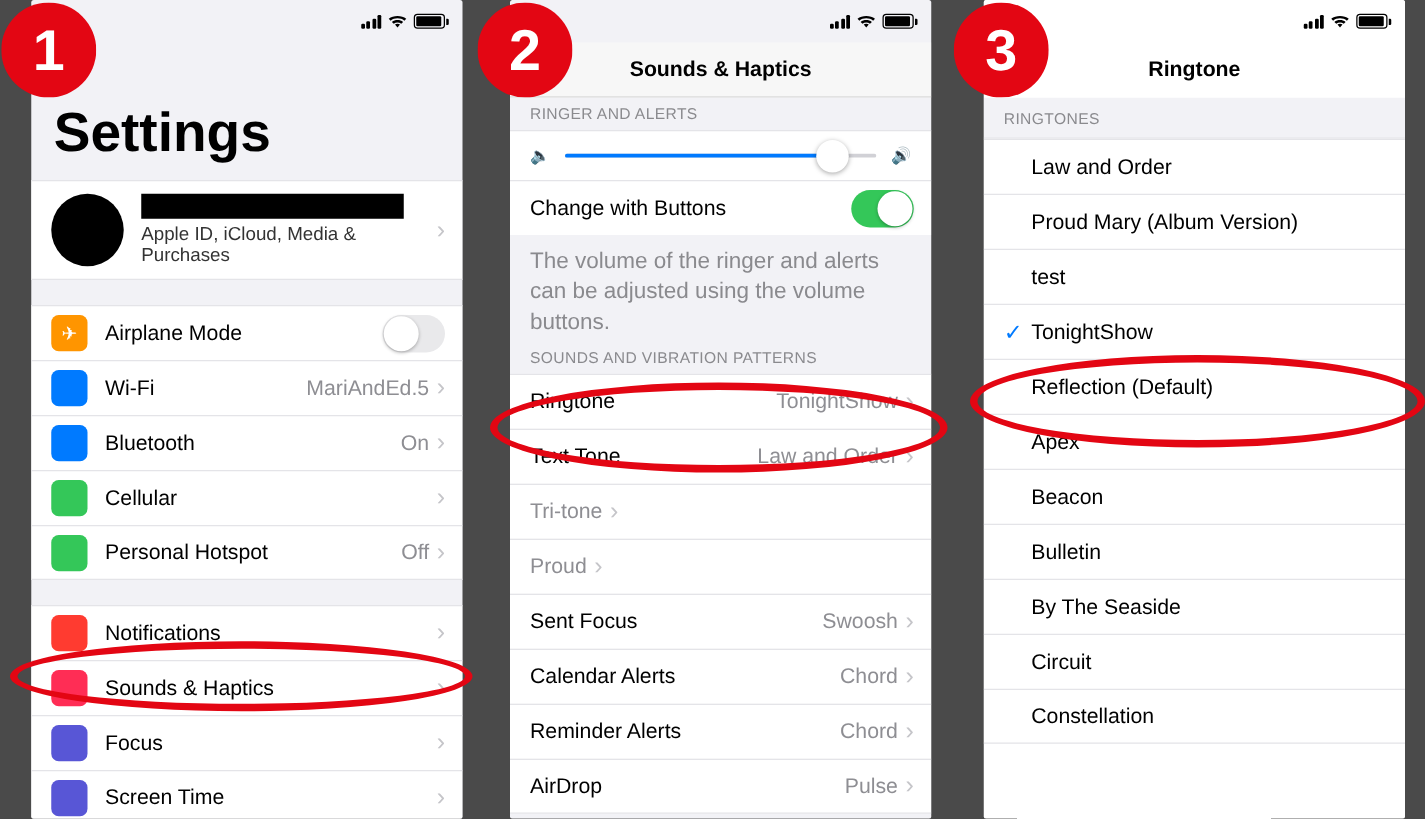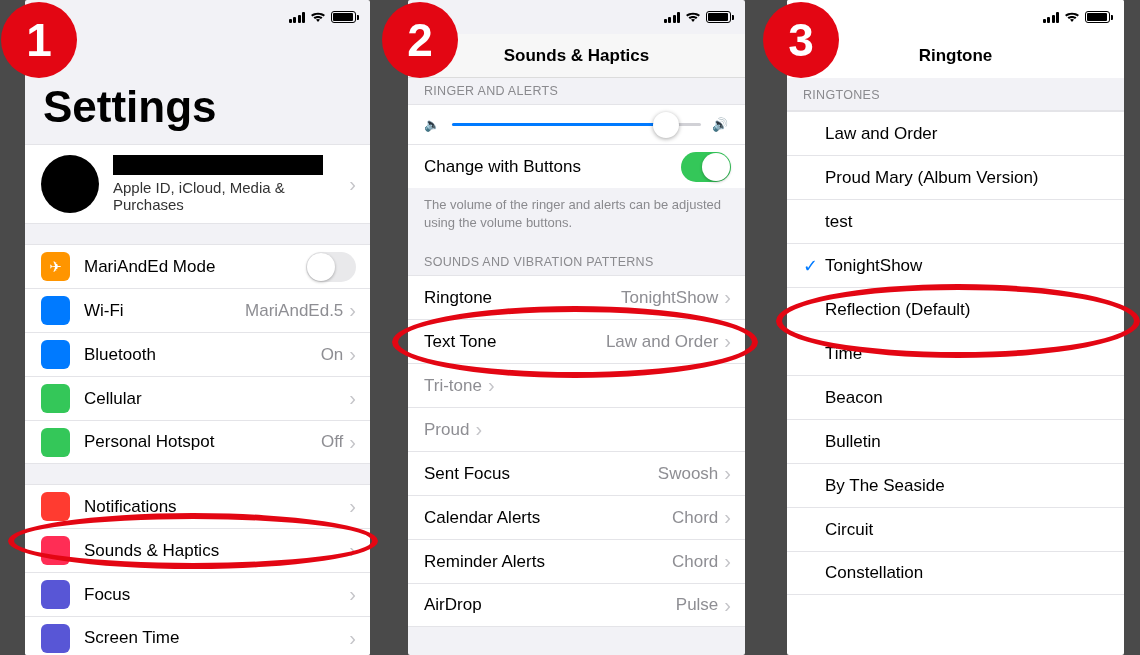--- a/index.html
+++ b/index.html
@@ -58,21 +58,21 @@
   .group { margin-top: 20px; }
   .group.first { margin-top: 6px; }
   .section-header {
     font-size: 12.5px;
     color: #8a8a8e;
     text-transform: uppercase;
     padding: 6px 16px 6px;
     letter-spacing: .3px;
   }
   .footer-note {
-    font-size: 13px;
+    font-size: 18px;
     color:#8a8a8e;
     padding:8px 16px 4px;
     line-height:1.35;
   }
 
   .row {
     background:#fff;
     display:flex;
     align-items:center;
     min-height:44px;
@@ -223,21 +223,21 @@
         <div class="pname"></div>
         <div class="psub">Apple ID, iCloud, Media &amp; Purchases</div>
       </div>
       <span class="chev">›</span>
     </div>
   </div>
 
   <div class="group" id="p1g1">
       <div class="row">
         <div class="icon" style="background: rgb(255, 149, 0);">✈</div>
-        <span class="label">MariAndEd Mode</span>
+        <span class="label">Airplane Mode</span>
         <div class="toggle-off"></div>
       </div>
       <div class="row">
         <div class="icon" style="background: rgb(0, 122, 255);"></div>
         <span class="label">Wi-Fi</span>
         <span class="value">MariAndEd.5</span>
         <span class="chev">›</span>
       </div>
       <div class="row">
         <div class="icon" style="background: rgb(0, 122, 255);"></div>
@@ -312,21 +312,21 @@
       <div class="slider-knob"></div>
     </div>
     <span class="spk-icon">🔊</span>
   </div>
   <div class="row">
     <span class="label">Change with Buttons</span>
     <div class="toggle-on"></div>
   </div>
   <div class="footer-note">The volume of the ringer and alerts can be adjusted using the volume buttons.</div>
 
-  <div class="section-header" style="margin-top:14px">SOUNDS AND VIBRATION PATTERNS</div>
+  <div class="section-header" style="margin-top:0">SOUNDS AND VIBRATION PATTERNS</div>
   <div id="p2rows">
       <div class="row">
         <span class="label">Ringtone</span>
         <span class="value">TonightShow</span>
         <span class="chev">›</span>
       </div>
       <div class="row">
         <span class="label">Text Tone</span>
         <span class="value">Law and Order</span>
         <span class="chev">›</span>
@@ -405,21 +405,21 @@
       <div class="row">
         <span class="check">✓</span>
         <span class="label">TonightShow</span>
       </div>
       <div class="row">
         <span class="check empty">✓</span>
         <span class="label">Reflection (Default)</span>
       </div>
       <div class="row">
         <span class="check empty">✓</span>
-        <span class="label">Time</span>
+        <span class="label">Apex</span>
       </div>
       <div class="row">
         <span class="check empty">✓</span>
         <span class="label">Beacon</span>
       </div>
       <div class="row">
         <span class="check empty">✓</span>
         <span class="label">Bulletin</span>
       </div>
       <div class="row">

